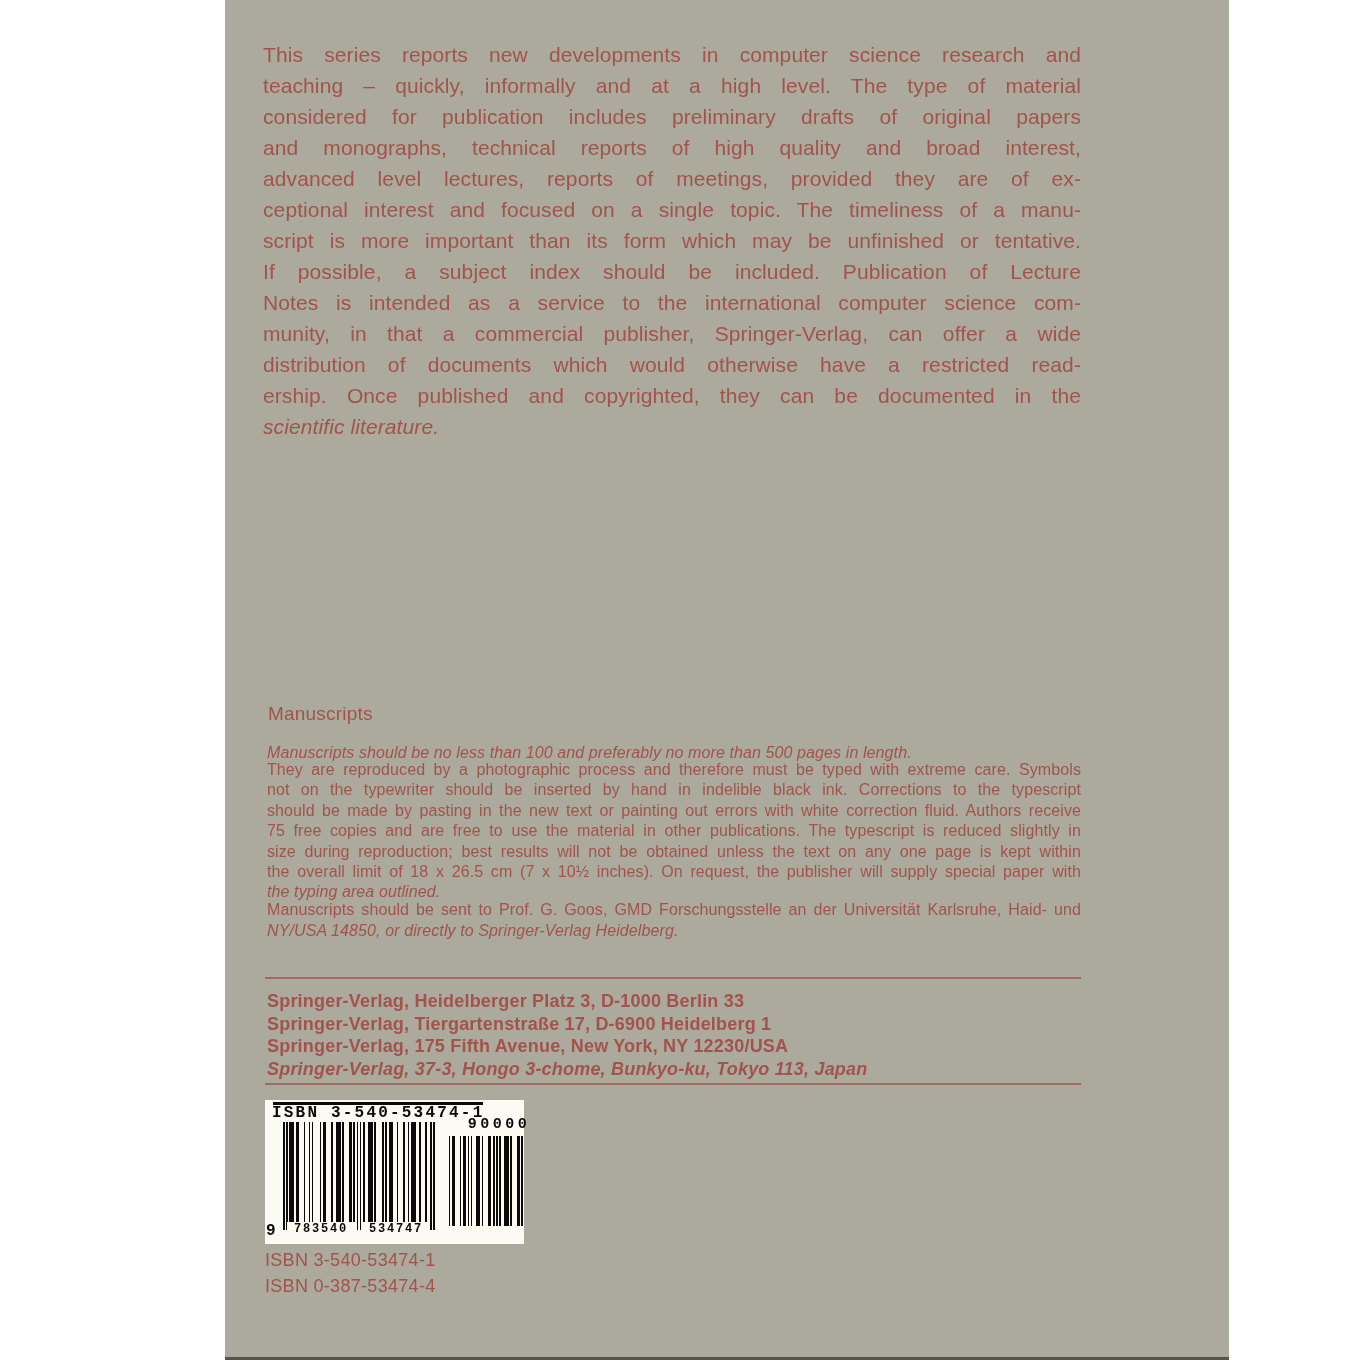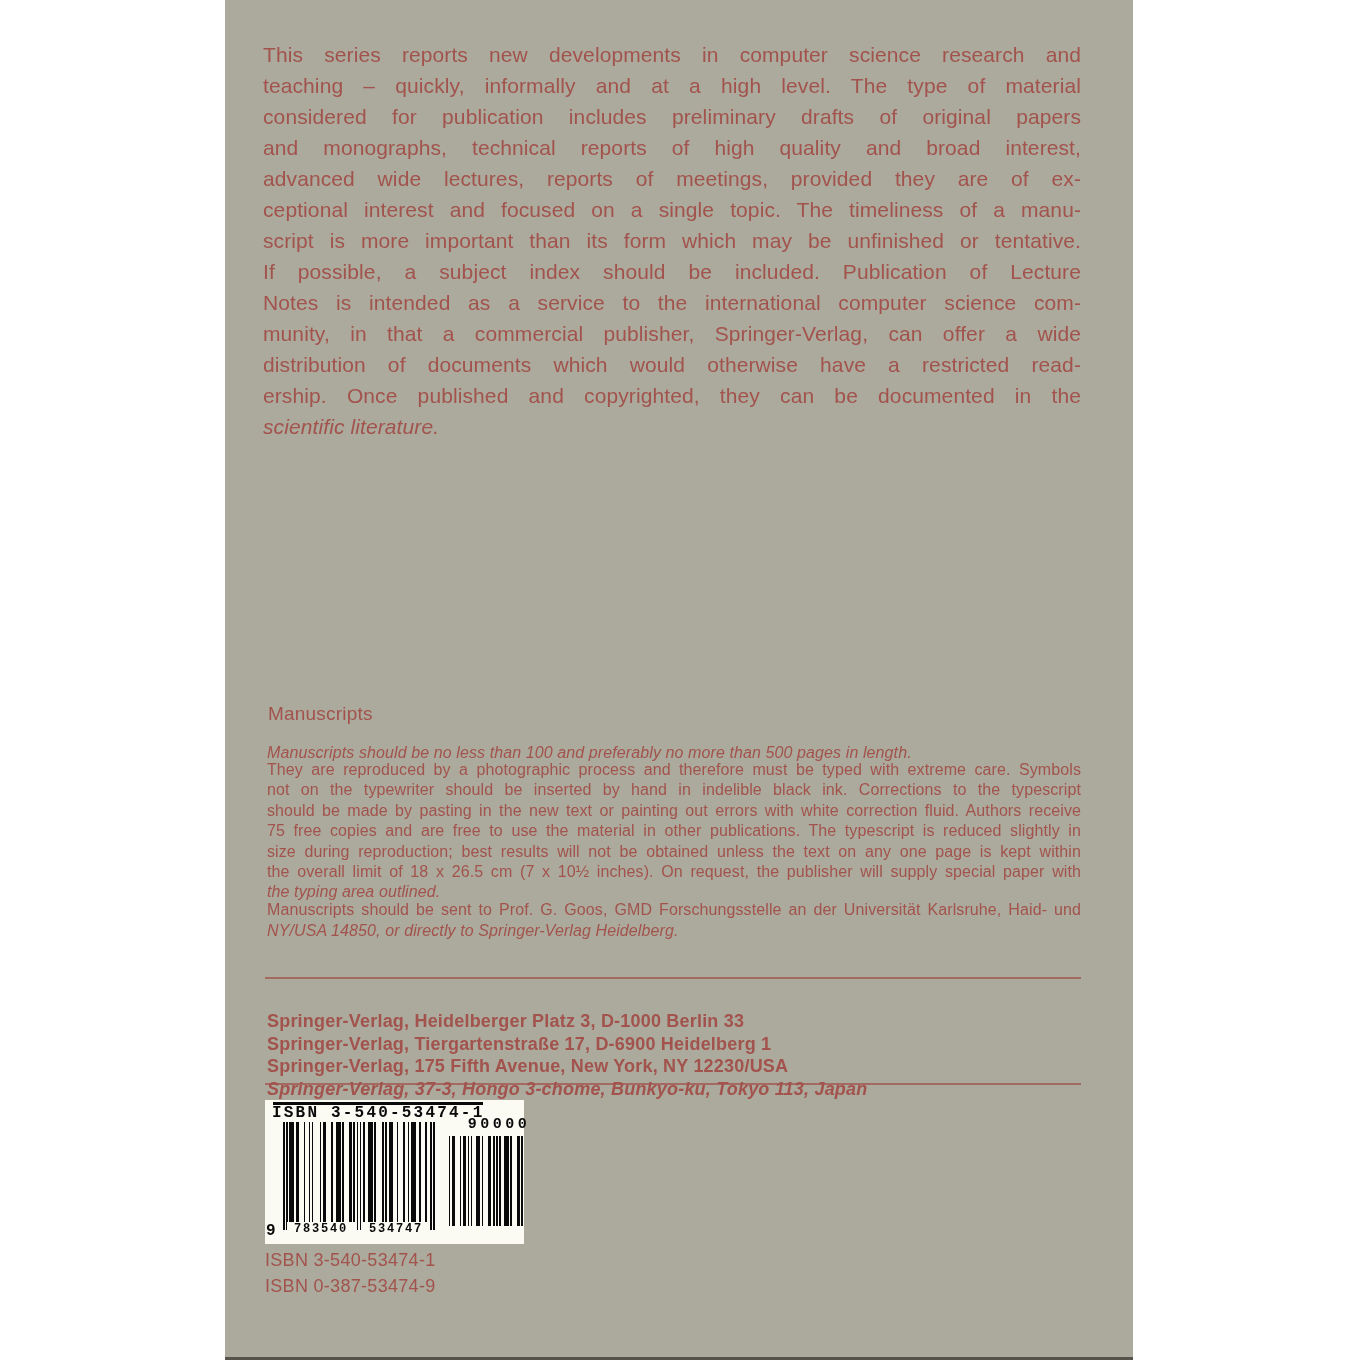--- a/index.html
+++ b/index.html
@@ -3,21 +3,21 @@
 <meta charset="utf-8">
 <style>
   html,body{margin:0;padding:0;}
   body{
     width:1360px;height:1360px;overflow:hidden;
     background:var(--page-bg,#FFFFFF);
     font-family:"Liberation Sans",sans-serif;
   }
   .page{position:relative;width:1360px;height:1360px;background:var(--page-bg,#FFFFFF);}
   .cover{
-    position:absolute;left:225px;top:0;width:908px;height:1360px;
+    position:absolute;left:225px;top:0;width:1004px;height:1360px;
     background:var(--cover-bg,#ACAA9C);
     color:var(--ink-red,#A2534D);
   }
   .cover-bottom-edge{position:absolute;left:0;bottom:0;width:100%;height:3px;background:var(--bottom-edge,#55544C);}
 
   
   .blurb{
     position:absolute;left:38px;top:39px;width:818px;
     font-size:21px;line-height:31px;letter-spacing:0.1px;
   }
@@ -30,21 +30,21 @@
   .m-para{position:absolute;left:42px;width:814px;font-size:16px;letter-spacing:0.1px;}
   .m-para1{top:743px;line-height:20px;}
   .m-para2{top:760px;line-height:20.4px;}
   .m-para3{top:900px;line-height:20.5px;}
 
   .divider{position:absolute;left:40px;width:816px;height:2px;background:var(--ink-red,#A2534D);opacity:0.75;}
   .divider-1{top:977px;}
   .divider-2{top:1083px;}
 
   
-  .addresses{position:absolute;left:42px;top:990px;width:820px;font-size:18px;font-weight:700;line-height:22.5px;letter-spacing:0.2px;margin-top:20px;}
+  .addresses{position:absolute;left:42px;top:990px;width:820px;font-size:18px;font-weight:700;line-height:22.5px;letter-spacing:0.2px;}
 
   
   .bc-box{
     position:absolute;left:40px;top:1100px;width:259px;height:144px;
     background:var(--barcode-bg,#FBFAF3);
     color:var(--barcode-ink,#0A0A0A);
     font-family:"Liberation Mono",monospace;
   }
   .bc-bearer{position:absolute;left:8px;top:2px;width:210px;height:3px;background:var(--barcode-ink,#0A0A0A);}
   .bc-label{position:absolute;left:7px;top:4px;font-size:16px;font-weight:700;letter-spacing:2.2px;white-space:nowrap;}
@@ -64,21 +64,21 @@
 <body>
 
 <div class="page">
   <div class="cover">
 
     <div class="blurb">
         <div class="tline">This series reports new developments in computer science research and</div>
         <div class="tline">teaching – quickly, informally and at a high level. The type of material</div>
         <div class="tline">considered for publication includes preliminary drafts of original papers</div>
         <div class="tline">and monographs, technical reports of high quality and broad interest,</div>
-        <div class="tline">advanced wide lectures, reports of meetings, provided they are of ex-</div>
+        <div class="tline">advanced level lectures, reports of meetings, provided they are of ex-</div>
         <div class="tline">ceptional interest and focused on a single topic. The timeliness of a manu-</div>
         <div class="tline">script is more important than its form which may be unfinished or tentative.</div>
         <div class="tline">If possible, a subject index should be included. Publication of Lecture</div>
         <div class="tline">Notes is intended as a service to the international computer science com-</div>
         <div class="tline">munity, in that a commercial publisher, Springer-Verlag, can offer a wide</div>
         <div class="tline">distribution of documents which would otherwise have a restricted read-</div>
         <div class="tline">ership. Once published and copyrighted, they can be documented in the</div>
         <div class="tline tline-last">scientific literature.</div>
       </div>
 
@@ -189,18 +189,18 @@
           <rect x="38" y="0" width="1" height="90"></rect>
           <rect x="40" y="0" width="1" height="90"></rect>
           <rect x="44" y="0" width="1" height="90"></rect>
           <rect x="45" y="0" width="1" height="90"></rect>
           <rect x="47" y="0" width="1" height="90"></rect>
         </svg>
     </div>
 
     <div class="isbn-footer">
       <div>ISBN 3-540-53474-1</div>
-      <div>ISBN 0-387-53474-9</div>
+      <div>ISBN 0-387-53474-4</div>
     </div>
 
     <div class="cover-bottom-edge"></div>
   </div>
 </div>
 
 </body></html>

